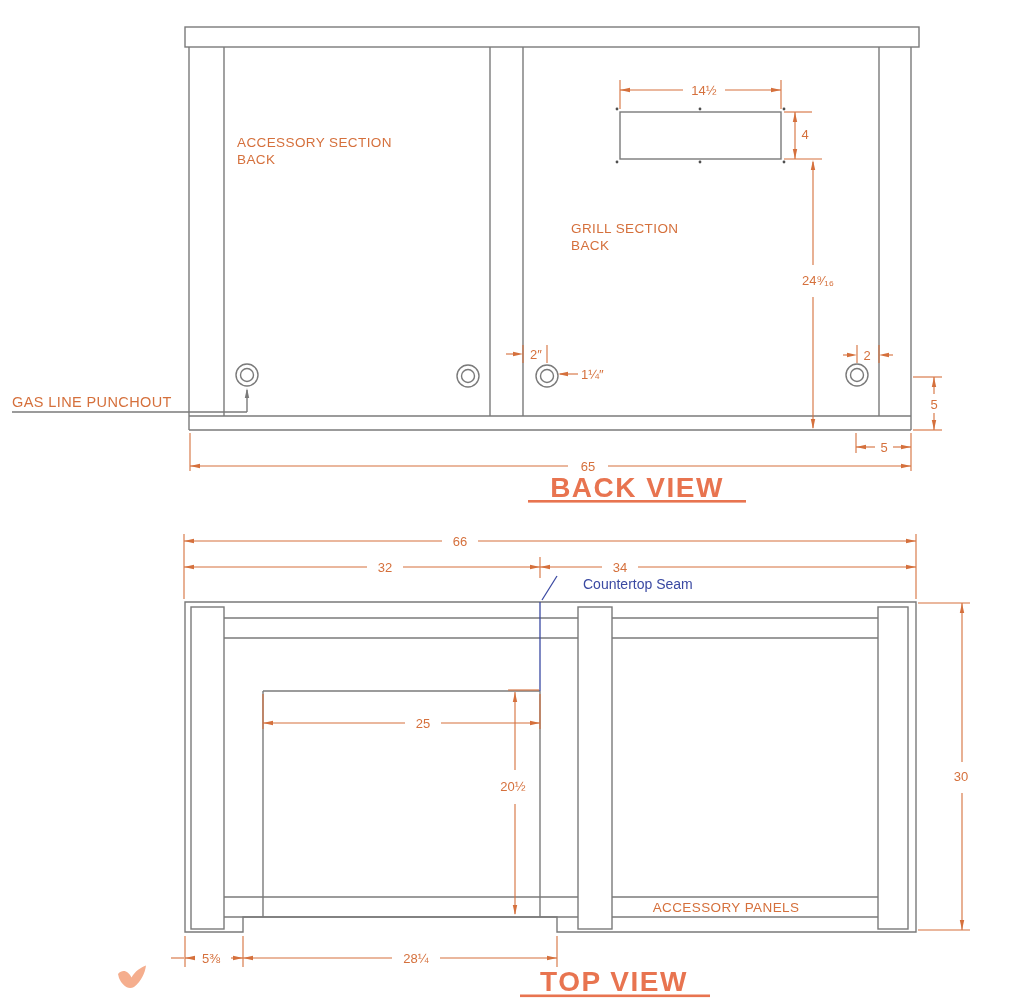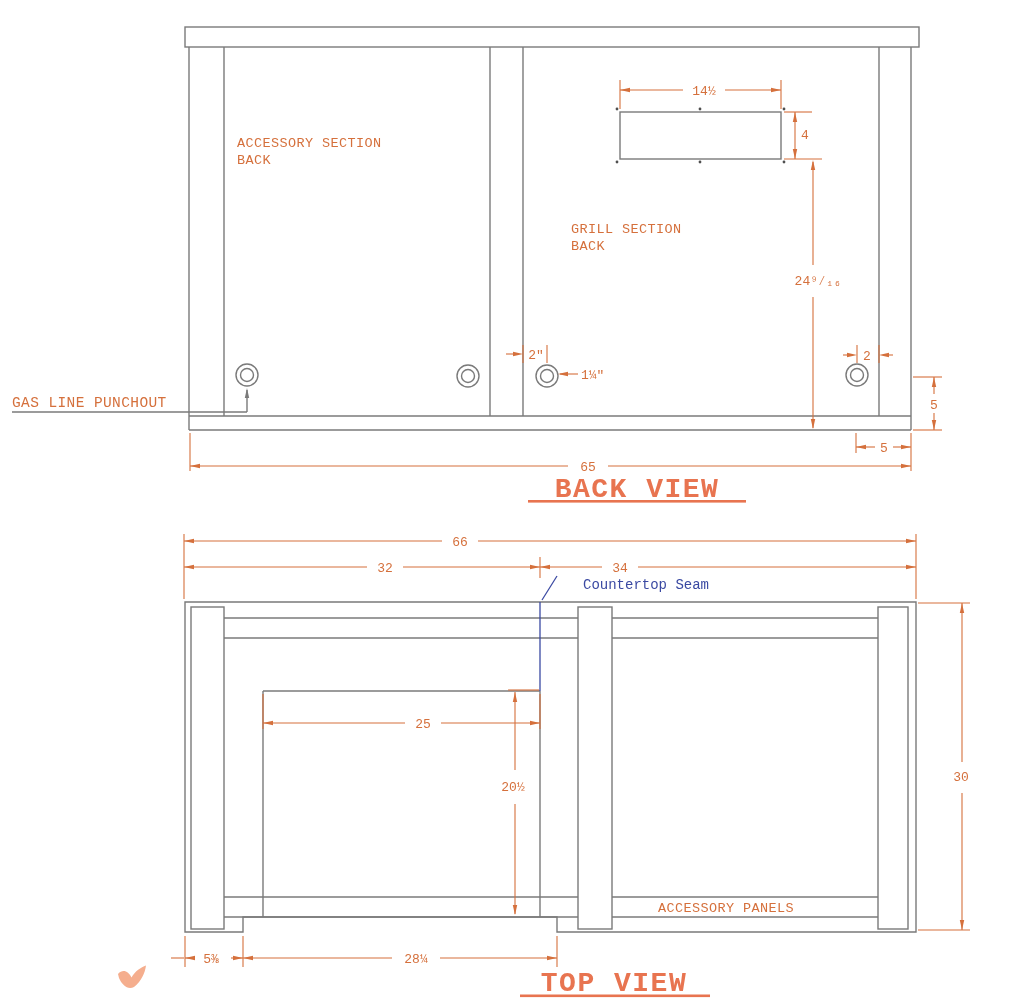--- a/index.html
+++ b/index.html
@@ -1,21 +1,21 @@
 <!DOCTYPE html>
 <html style="--line: #7a7a7a; --dark: #4f4f4f; --dim: #d5703c; --title: #e87450; --seam: #3a49a2; --bird: #f5ae8e; --bg: #ffffff;"><head>
 <meta charset="utf-8">
 <style>
   :root{
     --line:#7a7a7a; --dark:#4f4f4f; --dim:#d5703c;
     --title:#e87450; --seam:#3a49a2; --bird:#f5ae8e; --bg:#ffffff;
   }
   html,body{margin:0;padding:0;background:var(--bg);}
   #stage{position:relative;width:1016px;height:1004px;background:var(--bg);
-         font-family:Liberation Mono, monospace;border-radius:12px;}
+         font-family:Liberation Sans, sans-serif;border-radius:12px;}
   svg{position:absolute;left:0;top:0;}
   .s{stroke:var(--line);stroke-width:1.4;fill:none;}
   .sf{stroke:var(--line);stroke-width:1.4;fill:#fff;}
   .d{stroke:var(--dim);stroke-width:1.1;fill:none;}
   .arr{fill:var(--dim);stroke:none;}
   .arrg{fill:var(--line);stroke:none;}
   .dot{fill:var(--dark);stroke:none;}
   .bl{stroke:var(--seam);stroke-width:1.3;fill:none;}
   text{user-select:none;}
   .dt{font-size:13px;fill:var(--dim);text-anchor:middle;}

